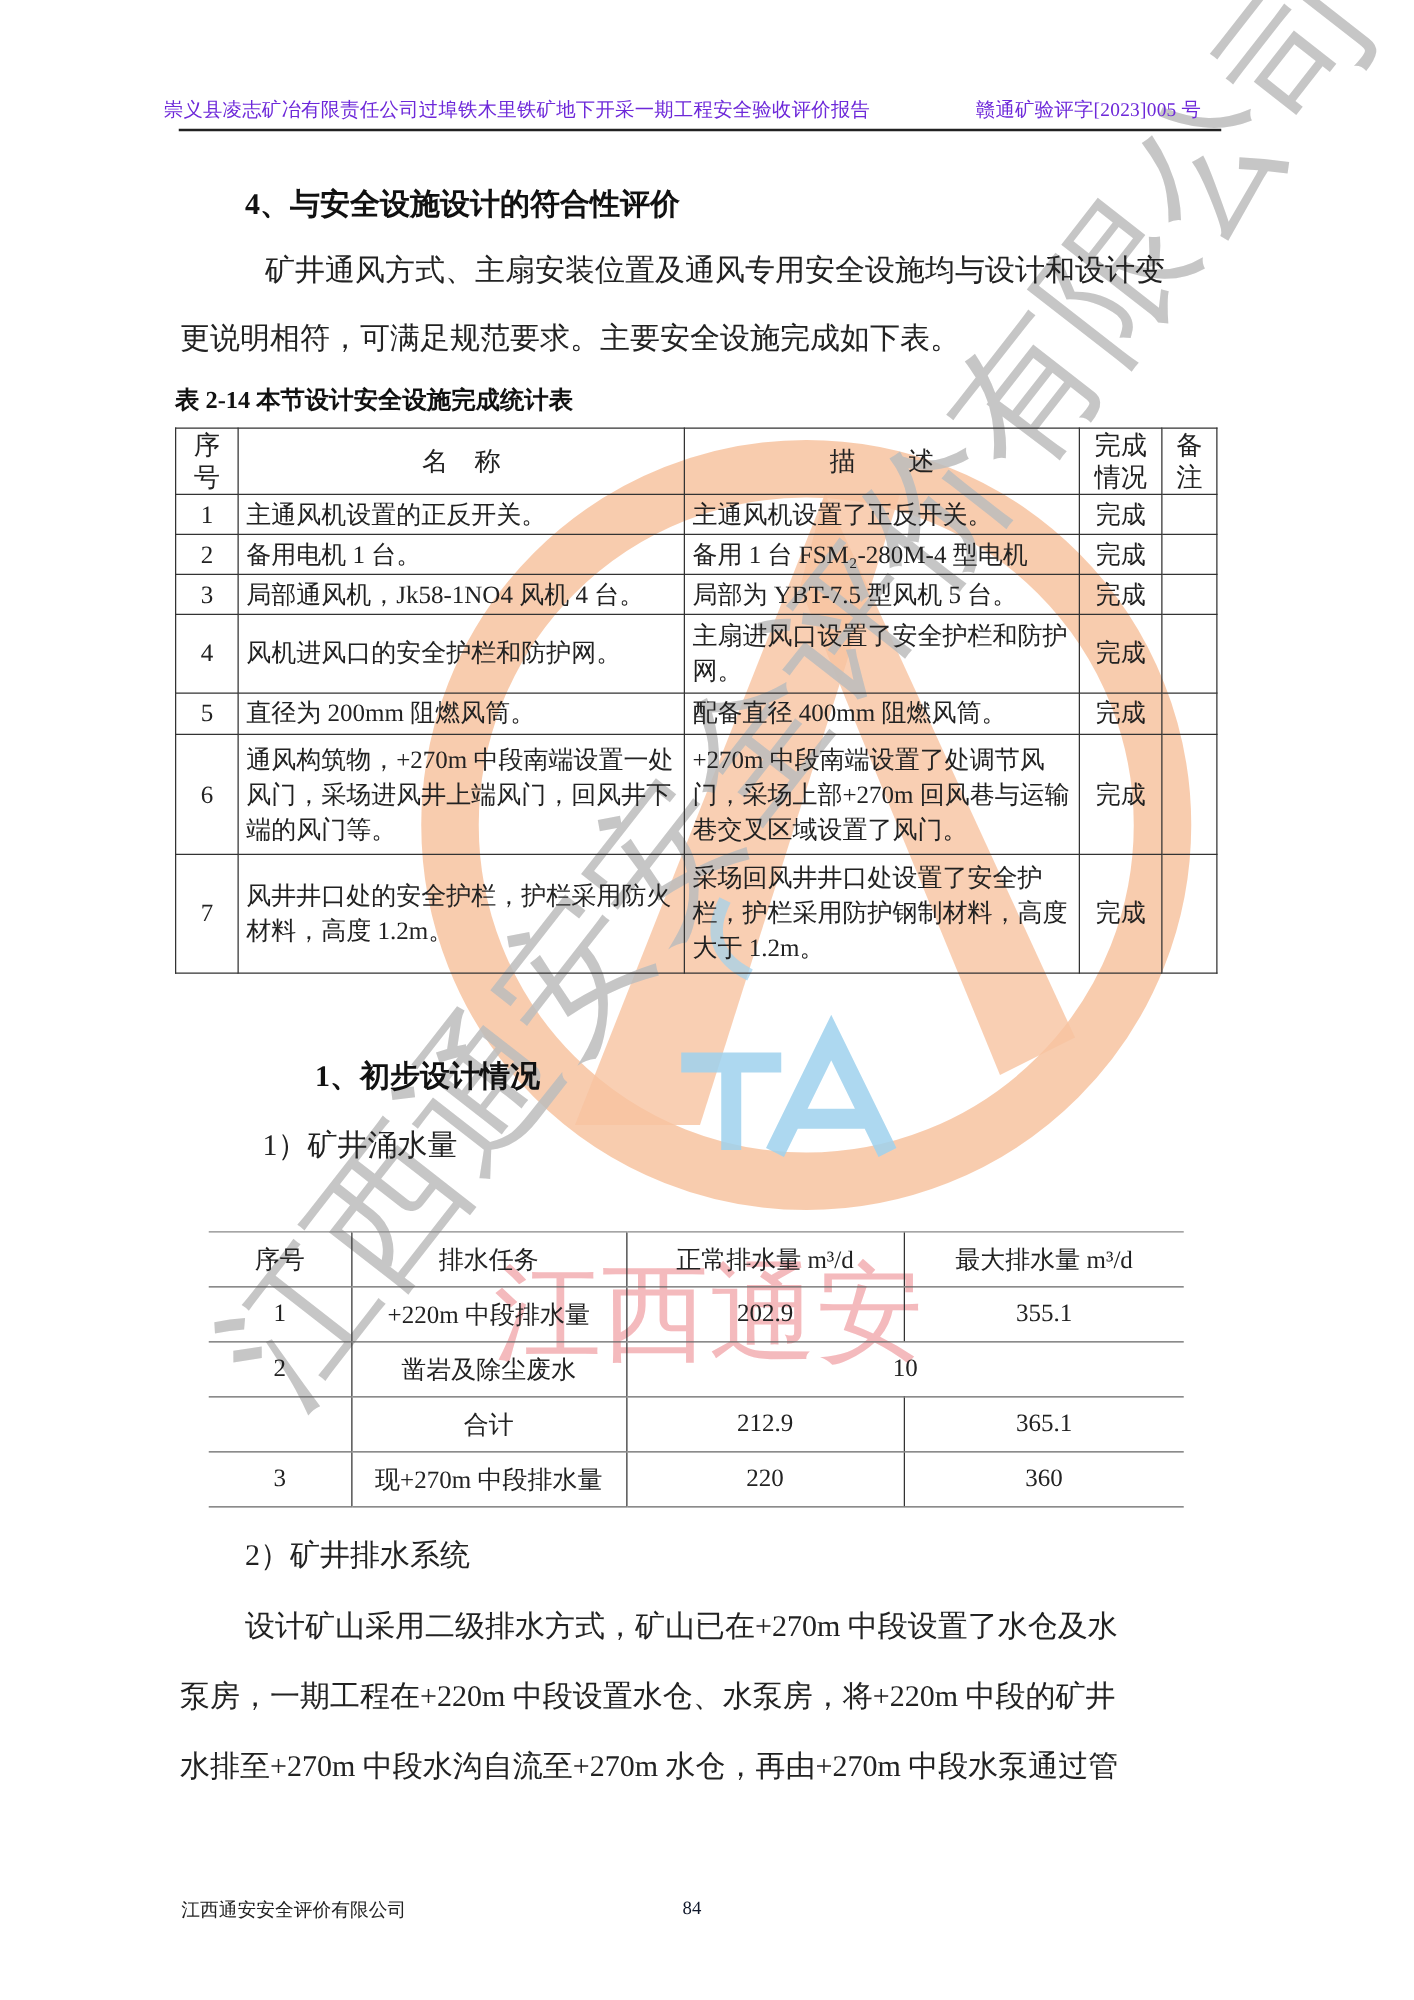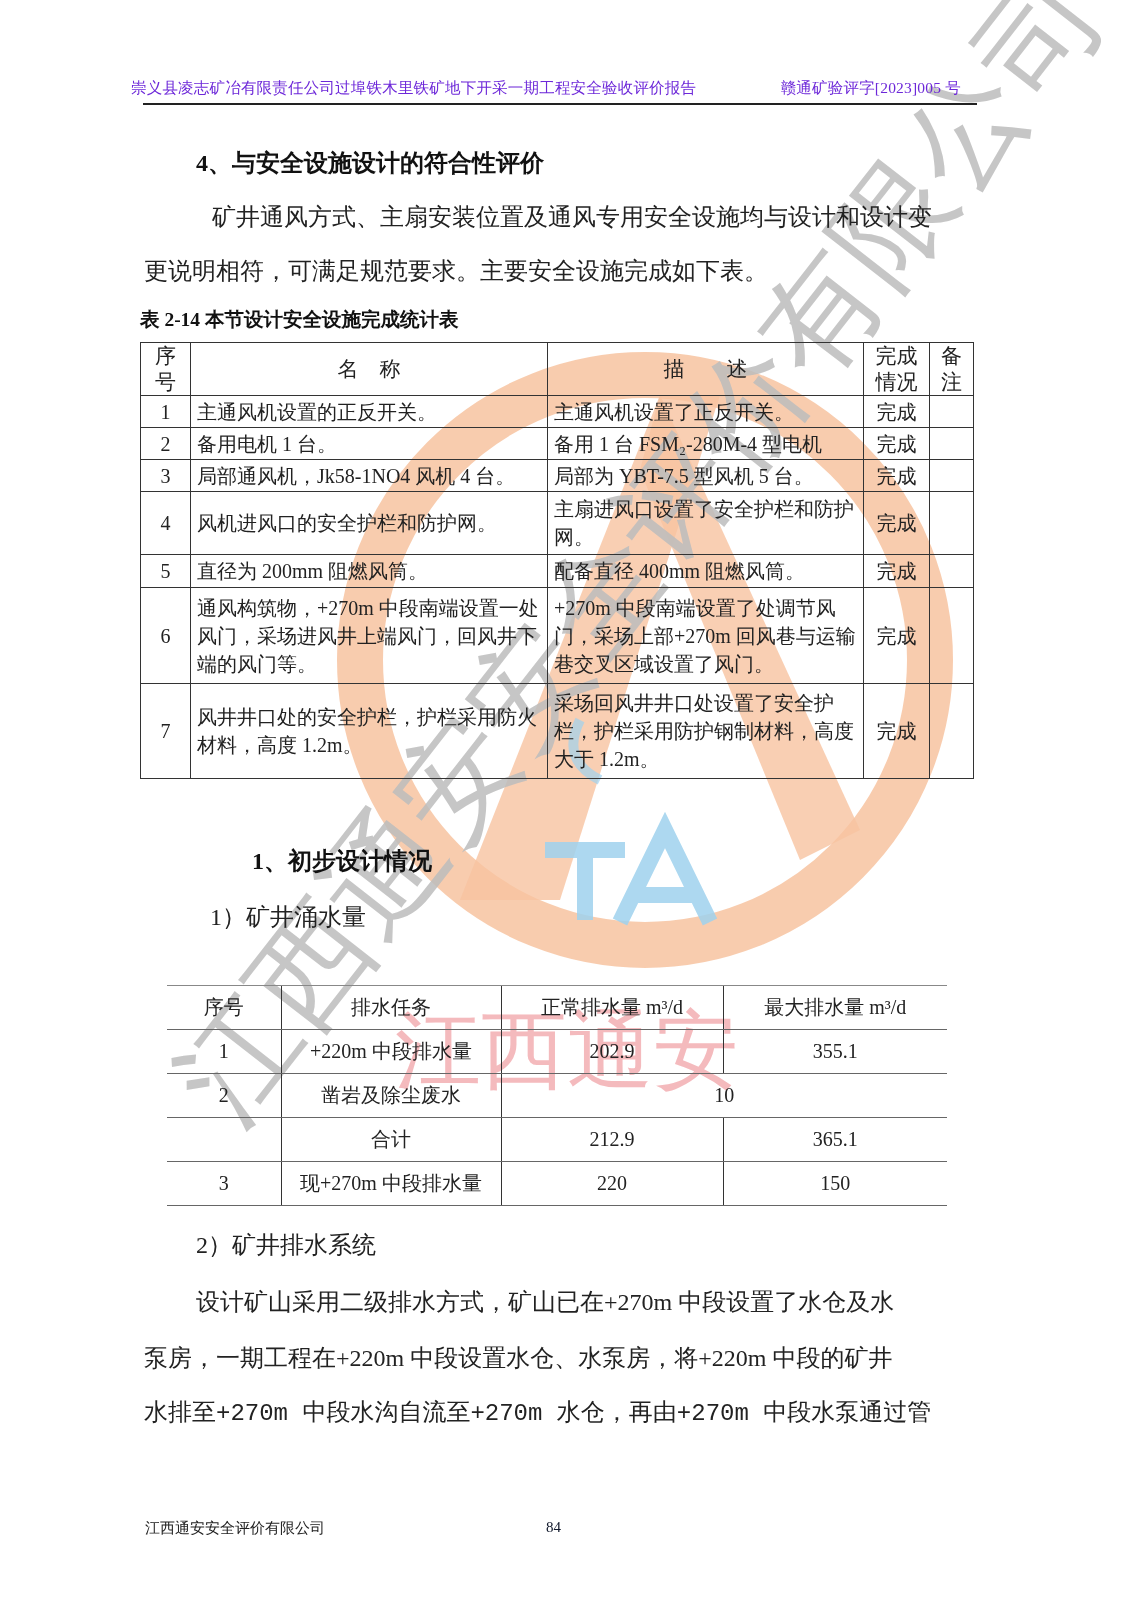--- a/index.html
+++ b/index.html
@@ -169,25 +169,25 @@
     <tr>
       <td></td>
       <td class="vl">合计</td>
       <td class="vl">212.9</td>
       <td class="vl">365.1</td>
     </tr>
     <tr>
       <td>3</td>
       <td class="vl">现+270m 中段排水量</td>
       <td class="vl">220</td>
-      <td class="vl">150</td>
+      <td class="vl">360</td>
     </tr>
   </tbody>
     </table>
 
   <div class="para" style="left:196px; top:1218px;">2）矿井排水系统</div>
   <div class="para" style="left:196px; top:1275px;">设计矿山采用二级排水方式，矿山已在+270m 中段设置了水仓及水</div>
   <div class="para" style="left:144px; top:1331px;">泵房，一期工程在+220m 中段设置水仓、水泵房，将+220m 中段的矿井</div>
-  <div class="para" style="left:144px; top:1387px;font-family:Liberation Mono, monospace;">水排至+270m 中段水沟自流至+270m 水仓，再由+270m 中段水泵通过管</div>
+  <div class="para" style="left:144px; top:1387px;">水排至+270m 中段水沟自流至+270m 水仓，再由+270m 中段水泵通过管</div>
 
   <div class="footer-left">江西通安安全评价有限公司</div>
   <div class="footer-page">84</div>
 </div>
 
 </body></html>

